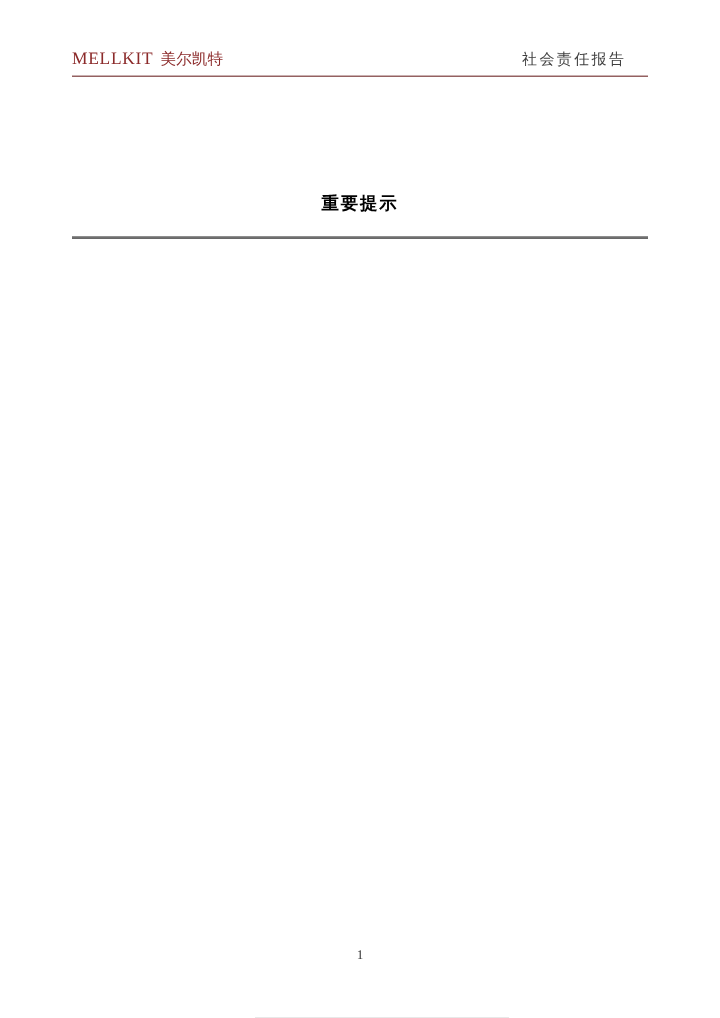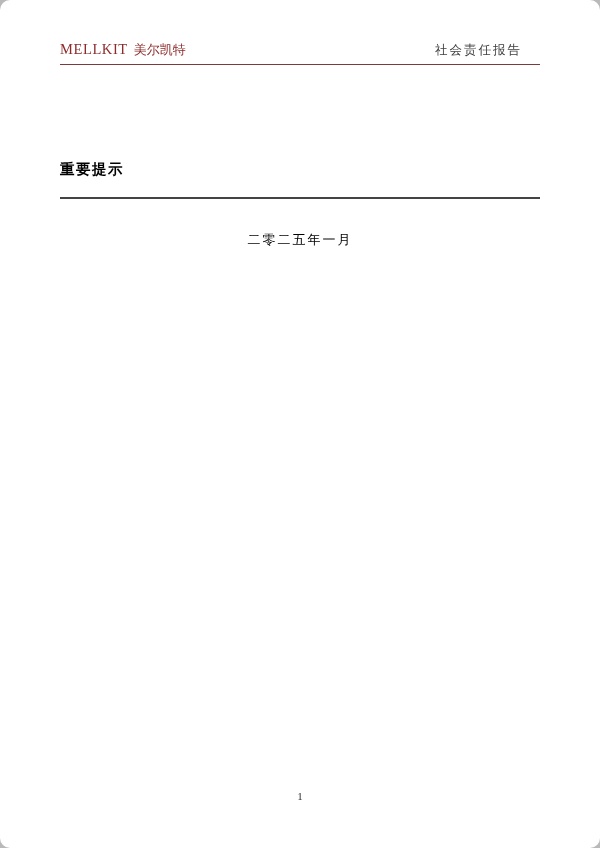--- a/index.html
+++ b/index.html
@@ -13,21 +13,20 @@
     overflow: hidden;
     font-family: "Liberation Serif", serif;
   }
   .page {
     position: relative;
     width: 600px;
     height: 848px;
     background: #ffffff;
     box-sizing: border-box;
     overflow: hidden;
-    border-radius: 10px;
   }
 
   
   .header {
     position: absolute;
     left: 60px;
     top: 40px;
     width: 480px;
     display: flex;
     align-items: flex-end;
@@ -61,20 +60,21 @@
   }
 
   
   .content {
     position: absolute;
     left: 60px;
     top: 160px;
     width: 480px;
   }
   .doc-title {
+    text-align: center;
     font-family: "DejaVu Serif", serif;
     font-weight: bold;
     font-size: 14.5px;
     color: #000000;
     letter-spacing: 1.5px;
     margin-bottom: 18px;
   }
   .rule {
     border: 0;
     border-top: 1px solid #444444;
@@ -125,20 +125,19 @@
     <div class="brand">
       <span class="brand-latin">MELLKIT</span><span class="brand-cn">美尔凯特</span>
     </div>
     <div class="header-right">社会责任报告</div>
   </div>
 
   <div class="content">
     <div class="doc-title">重要提示</div>
     <hr class="rule">
     <hr class="rule">
-    <div class="date-line">二零二五年一月</div>
   </div>
 
   <div class="footer">
     <span class="page-number">1</span>
   </div>
 
 </div>
 
 </body></html>

